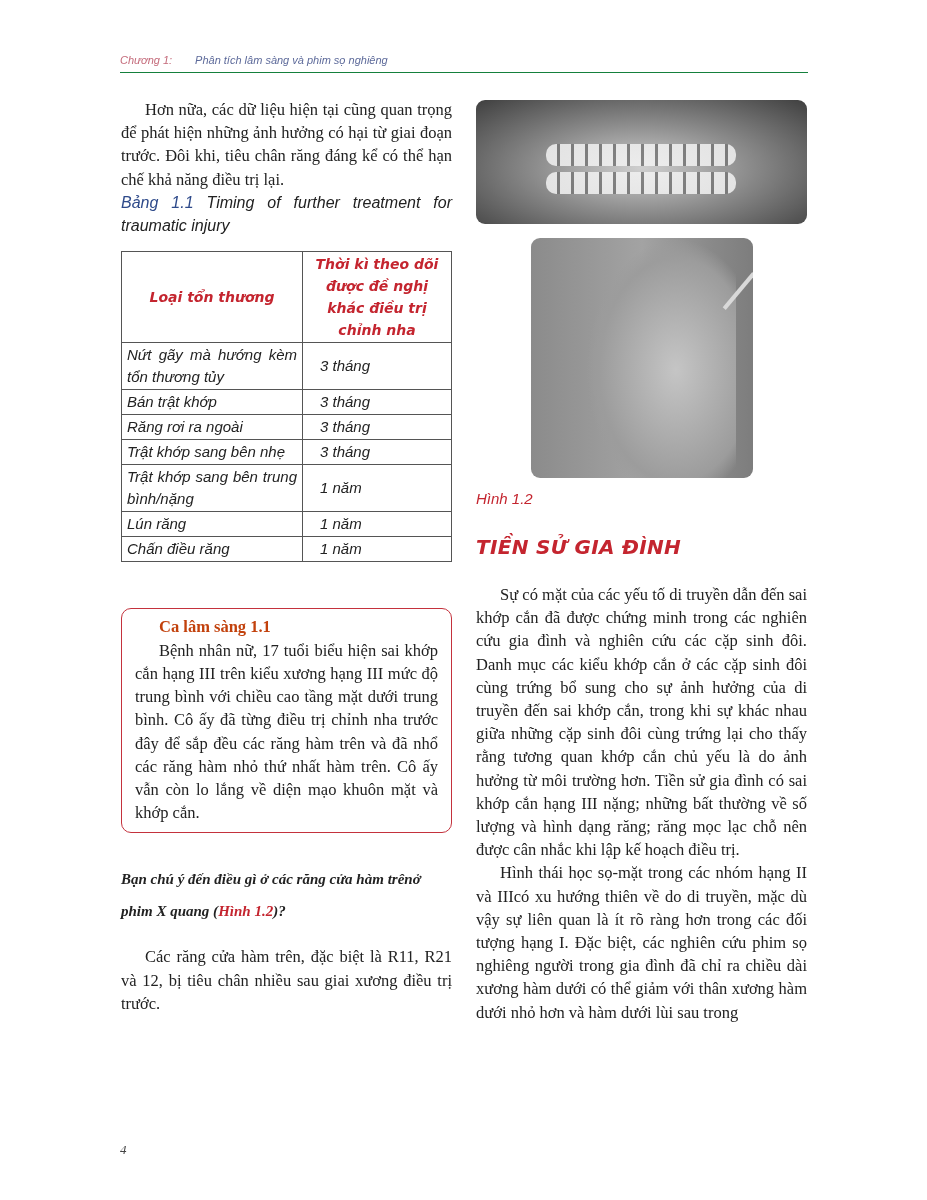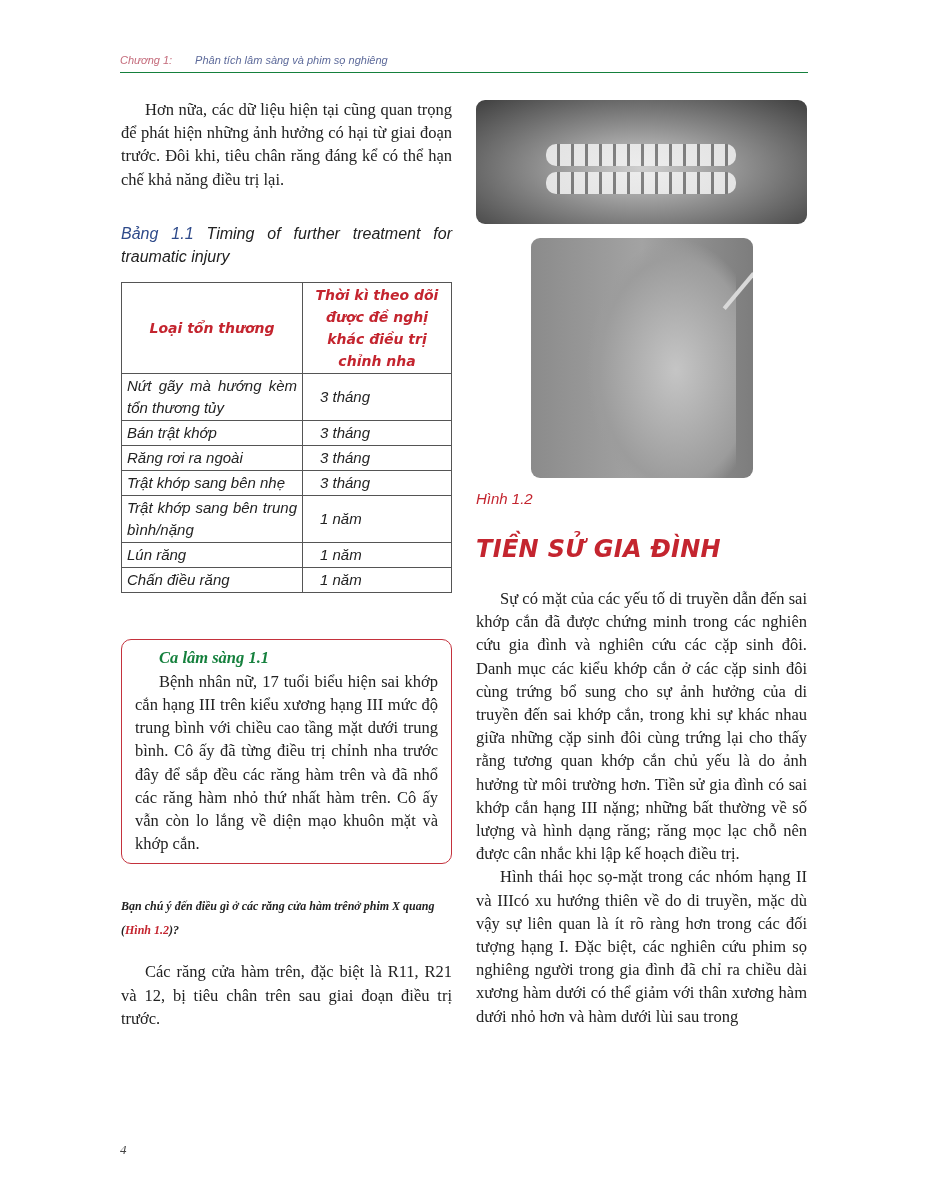--- a/index.html
+++ b/index.html
@@ -10,41 +10,41 @@
             font-style: italic; font-size: 11px; }
   .header .chap { color: #c46a7a; display: inline-block; width: 72px; }
   .header .title { color: #5d6a9a; }
 
   .col-left { position: absolute; left: 121px; top: 98px; width: 331px; }
   .col-right { position: absolute; left: 476px; top: 100px; width: 331px; }
 
   p.body { margin: 0; font-family: "Liberation Serif", serif; font-size: 16.5px;
            line-height: 23.2px; text-align: justify; text-indent: 24px; color: #222; }
 
-  .table-caption { margin-top: 31px; font-family: "Liberation Sans", sans-serif;
+  .table-caption { font-family: "Liberation Sans", sans-serif;
                    font-style: italic; font-size: 16px; line-height: 23px; color: #222;
                    text-align: justify; }
   .table-caption .num { color: #2e4a8a; }
 
   table.tbl { margin-top: 14px; width: 100%; border-collapse: collapse;
               font-family: "Liberation Sans", sans-serif; font-style: italic; font-size: 15px; }
   table.tbl td, table.tbl th { border: 1px solid #555; padding: 1px 5px; line-height: 22px; }
   table.tbl th { color: #c4252f; font-weight: bold; font-family: "DejaVu Sans", sans-serif;
                  font-size: 14px; line-height: 22px; }
   table.tbl th.c1 { width: 170px; text-align: center; }
   table.tbl td.c1 { text-align: justify; }
   table.tbl td.c2 { text-align: left; padding-left: 17px; }
 
   .case-box { margin-top: 46px; border: 1.5px solid #c4323d; border-radius: 10px;
               padding: 6px 13px 8px 13px; }
-  .case-title { font-family: "Liberation Serif", serif; font-style: italic; font-weight: bold;
-                font-size: 16.5px; line-height: 24px; margin-left: 24px; color: #15803d; }
+  .case-title { font-family: "Liberation Serif", serif; font-weight: bold;
+                font-size: 16.5px; line-height: 24px; margin-left: 24px; color: #c2410c; }
 
   .question { margin-top: 30px; font-family: "Liberation Serif", serif; font-style: italic;
-              font-weight: bold; font-size: 12px; line-height: 24px; color: #222; }
+              font-weight: bold; font-size: 15px; line-height: 32px; color: #222; }
   .question .ref { color: #c4252f; }
   .answer { margin-top: 18px; }
 
   .page-num { position: absolute; left: 120px; top: 1142px; font-family: "Liberation Serif", serif;
               font-style: italic; font-size: 13px; color: #444; }
 
   .xray-pan { width: 331px; height: 124px; border-radius: 9px; overflow: hidden;
               background: radial-gradient(ellipse at 50% 55%, #cfcfcf 0%, #8d8d8d 45%, #3f3f3f 100%);
               position: relative; }
   .xray-pan .teeth-u, .xray-pan .teeth-l { position: absolute; left: 70px; width: 190px; height: 22px;
@@ -55,21 +55,21 @@
   .xray-ceph { margin: 14px auto 0 auto; width: 222px; height: 240px; border-radius: 9px;
                overflow: hidden; position: relative;
                background: linear-gradient(90deg, #8b8b8b 0%, #a3a3a3 50%, #8a8a8a 80%, #7d7d7d 100%); }
   .xray-ceph .face { position: absolute; left: 55px; top: 0; width: 150px; height: 240px;
                background: radial-gradient(ellipse at 60% 55%, #c5c5c5 0%, #9c9c9c 60%, transparent 70%); }
   .xray-ceph .rod { position: absolute; right: 12px; top: 30px; width: 4px; height: 46px;
                background: #d9d9d9; transform: rotate(40deg); }
   .fig-caption { margin-top: 12px; font-family: "Liberation Sans", sans-serif; font-style: italic;
                  font-size: 15px; color: #c4252f; }
   .section-title { margin-top: 28px; font-family: "DejaVu Sans", sans-serif; font-style: italic;
-                   font-weight: bold; font-size: 24px; color: #c4252f; letter-spacing: 0.3px; }
+                   font-weight: bold; font-size: 20px; color: #c4252f; letter-spacing: 0.3px; }
   .right-body { margin-top: 24px; }
   .right-body p.body + p.body { }
 </style>
 </head>
 <body>
 
 <div class="header">
   <span class="chap">Chương 1:</span>
   <span class="title">Phân tích lâm sàng và phim sọ nghiêng</span>
 </div>
@@ -123,21 +123,21 @@
   <div class="case-box">
     <div class="case-title">Ca lâm sàng 1.1</div>
     <p class="body">Bệnh nhân nữ, 17 tuổi biểu hiện sai khớp cắn hạng III trên kiểu xương hạng III mức độ trung bình với chiều cao tầng mặt dưới trung bình. Cô ấy đã từng điều trị chỉnh nha trước đây để sắp đều các răng hàm trên và đã nhổ các răng hàm nhỏ thứ nhất hàm trên. Cô ấy vẫn còn lo lắng về diện mạo khuôn mặt và khớp cắn.</p>
   </div>
 
   <div class="question">
     <span>Bạn chú ý đến điều gì ở các răng cửa hàm trênở phim X quang (</span><span class="ref">Hình 1.2</span><span>)?</span>
   </div>
 
   <div class="answer">
-    <p class="body">Các răng cửa hàm trên, đặc biệt là R11, R21 và 12, bị tiêu chân trên sau giai đoạn điều trị trước.</p>
+    <p class="body">Các răng cửa hàm trên, đặc biệt là R11, R21 và 12, bị tiêu chân nhiều sau giai xương điều trị trước.</p>
   </div>
 </div>
 
 <div class="col-right">
   <div class="xray-pan">
     <div class="teeth-u"></div>
     <div class="teeth-l"></div>
   </div>
   <div class="xray-ceph">
     <div class="face"></div>

